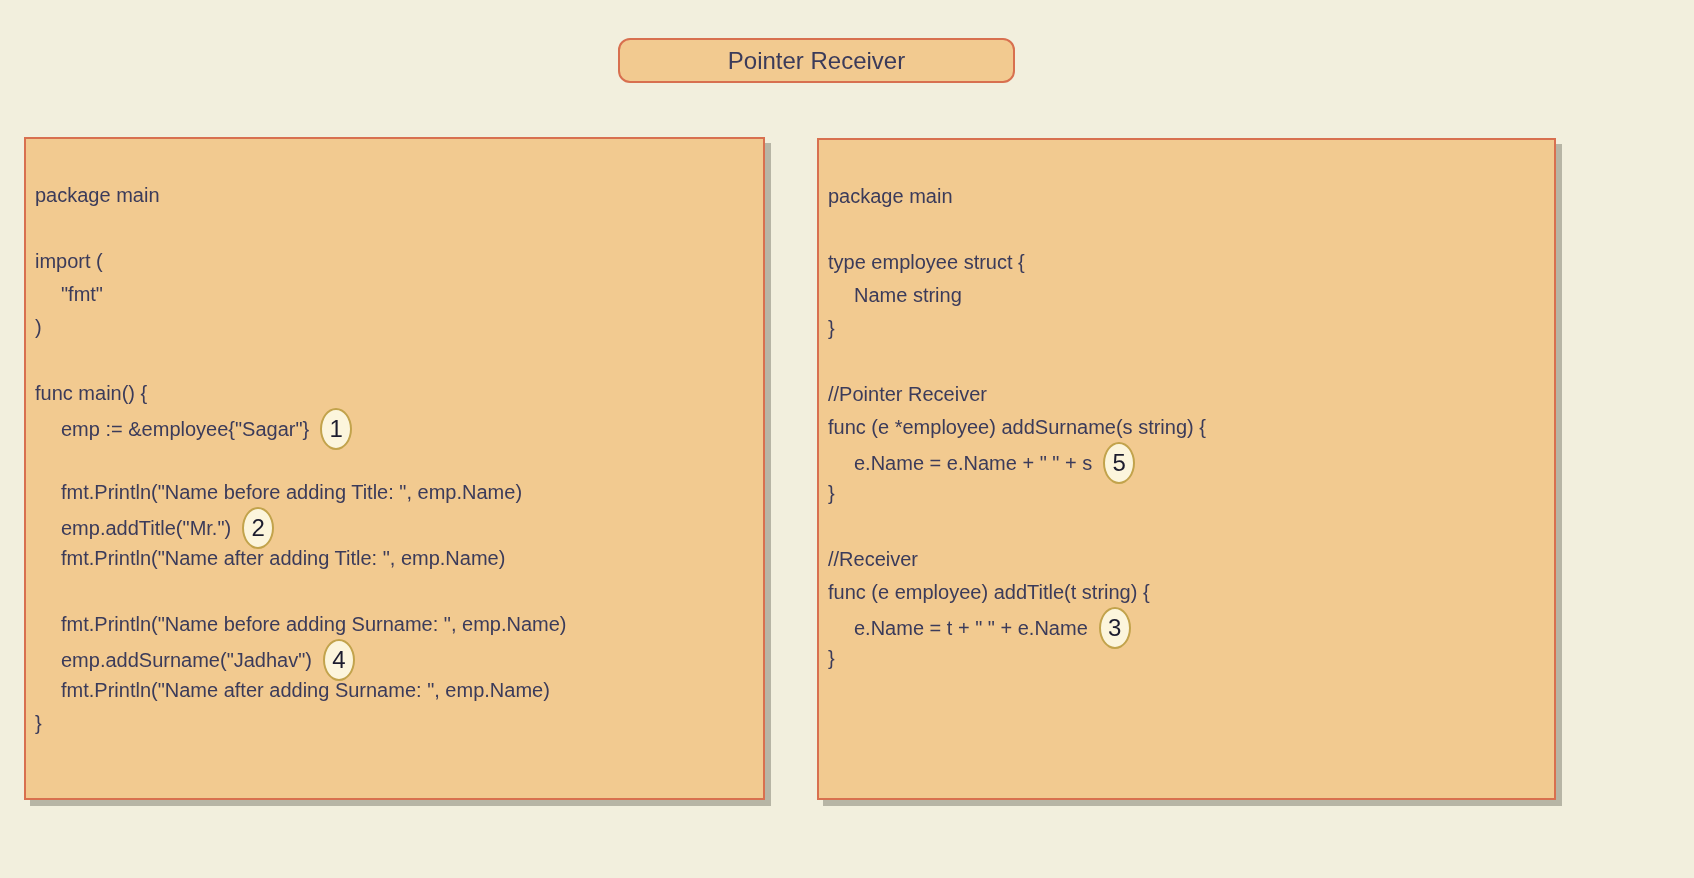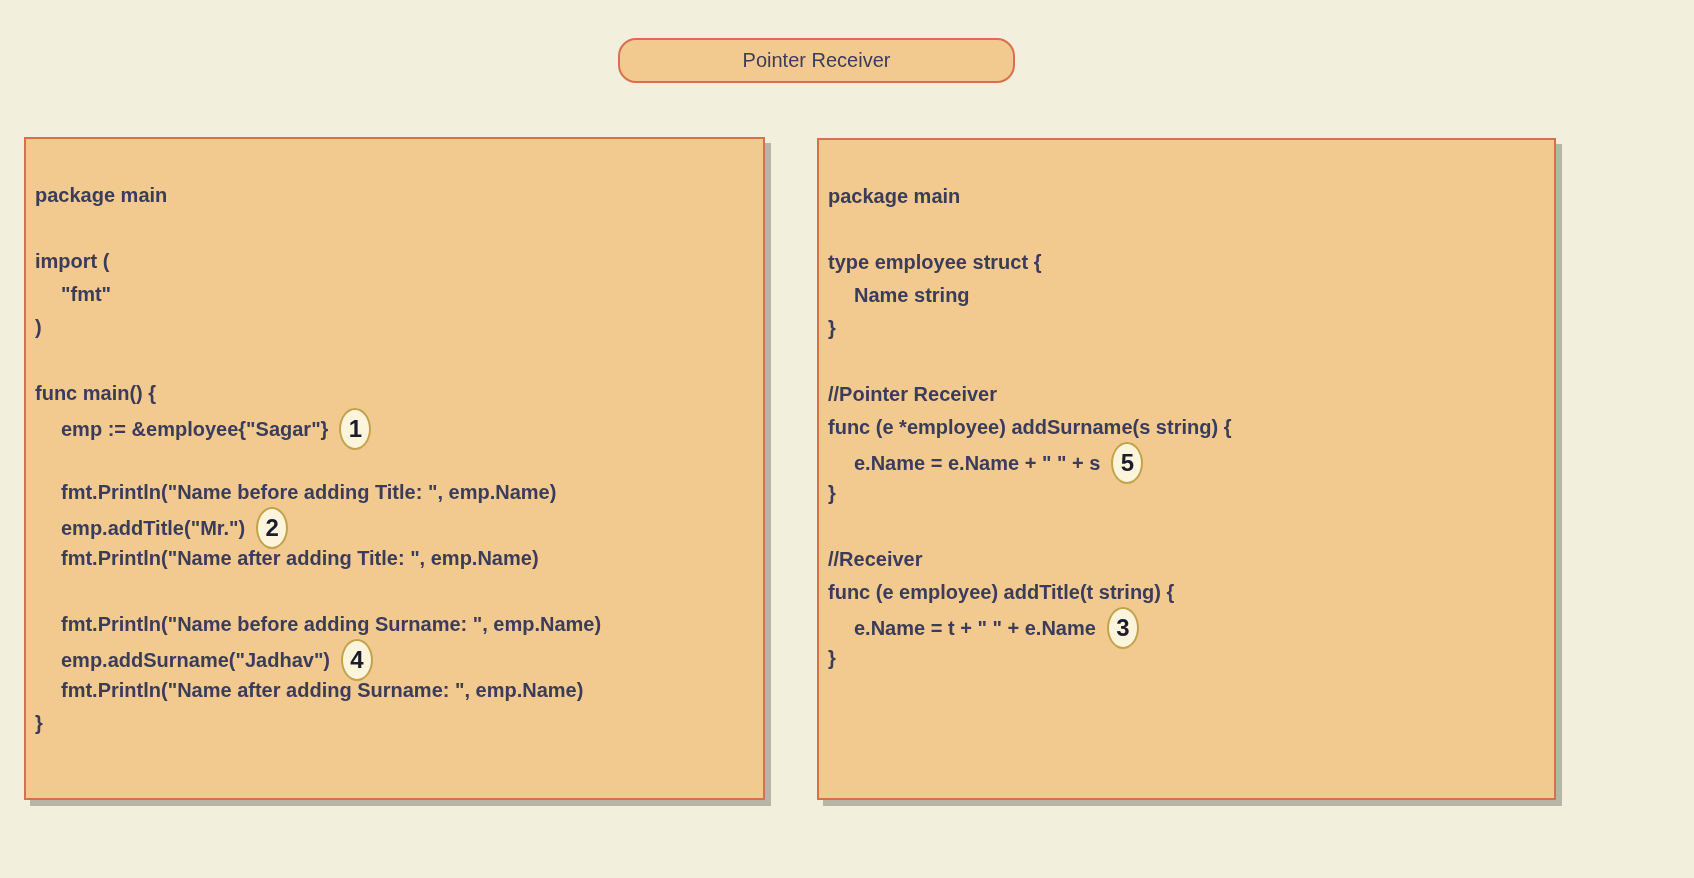--- a/index.html
+++ b/index.html
@@ -16,38 +16,37 @@
     color: #3b3b5a;
   }
   .title-box {
     position: absolute;
     left: 618px;
     top: 38px;
     width: 393px;
     height: 41px;
     background: #f2ca90;
     border: 2px solid #d8704f;
-    border-radius: 18px;
+    border-radius: 12px;
     display: flex;
     align-items: center;
     justify-content: center;
-    font-size: 20px;
+    font-size: 24px;
     color: #3b3b5a;
   }
   .code-panel {
     position: absolute;
     background: #f2ca90;
     border: 2px solid #d8704f;
     box-shadow: 6px 6px 0 #b7b5a5;
     box-sizing: border-box;
     padding: 40px 10px 10px 9px;
     font-size: 20px;
     line-height: 33px;
     white-space: pre;
-    font-weight: bold;
   }
   .panel-left {
     left: 24px;
     top: 137px;
     width: 741px;
     height: 663px;
   }
   .panel-right {
     left: 817px;
     top: 138px;

